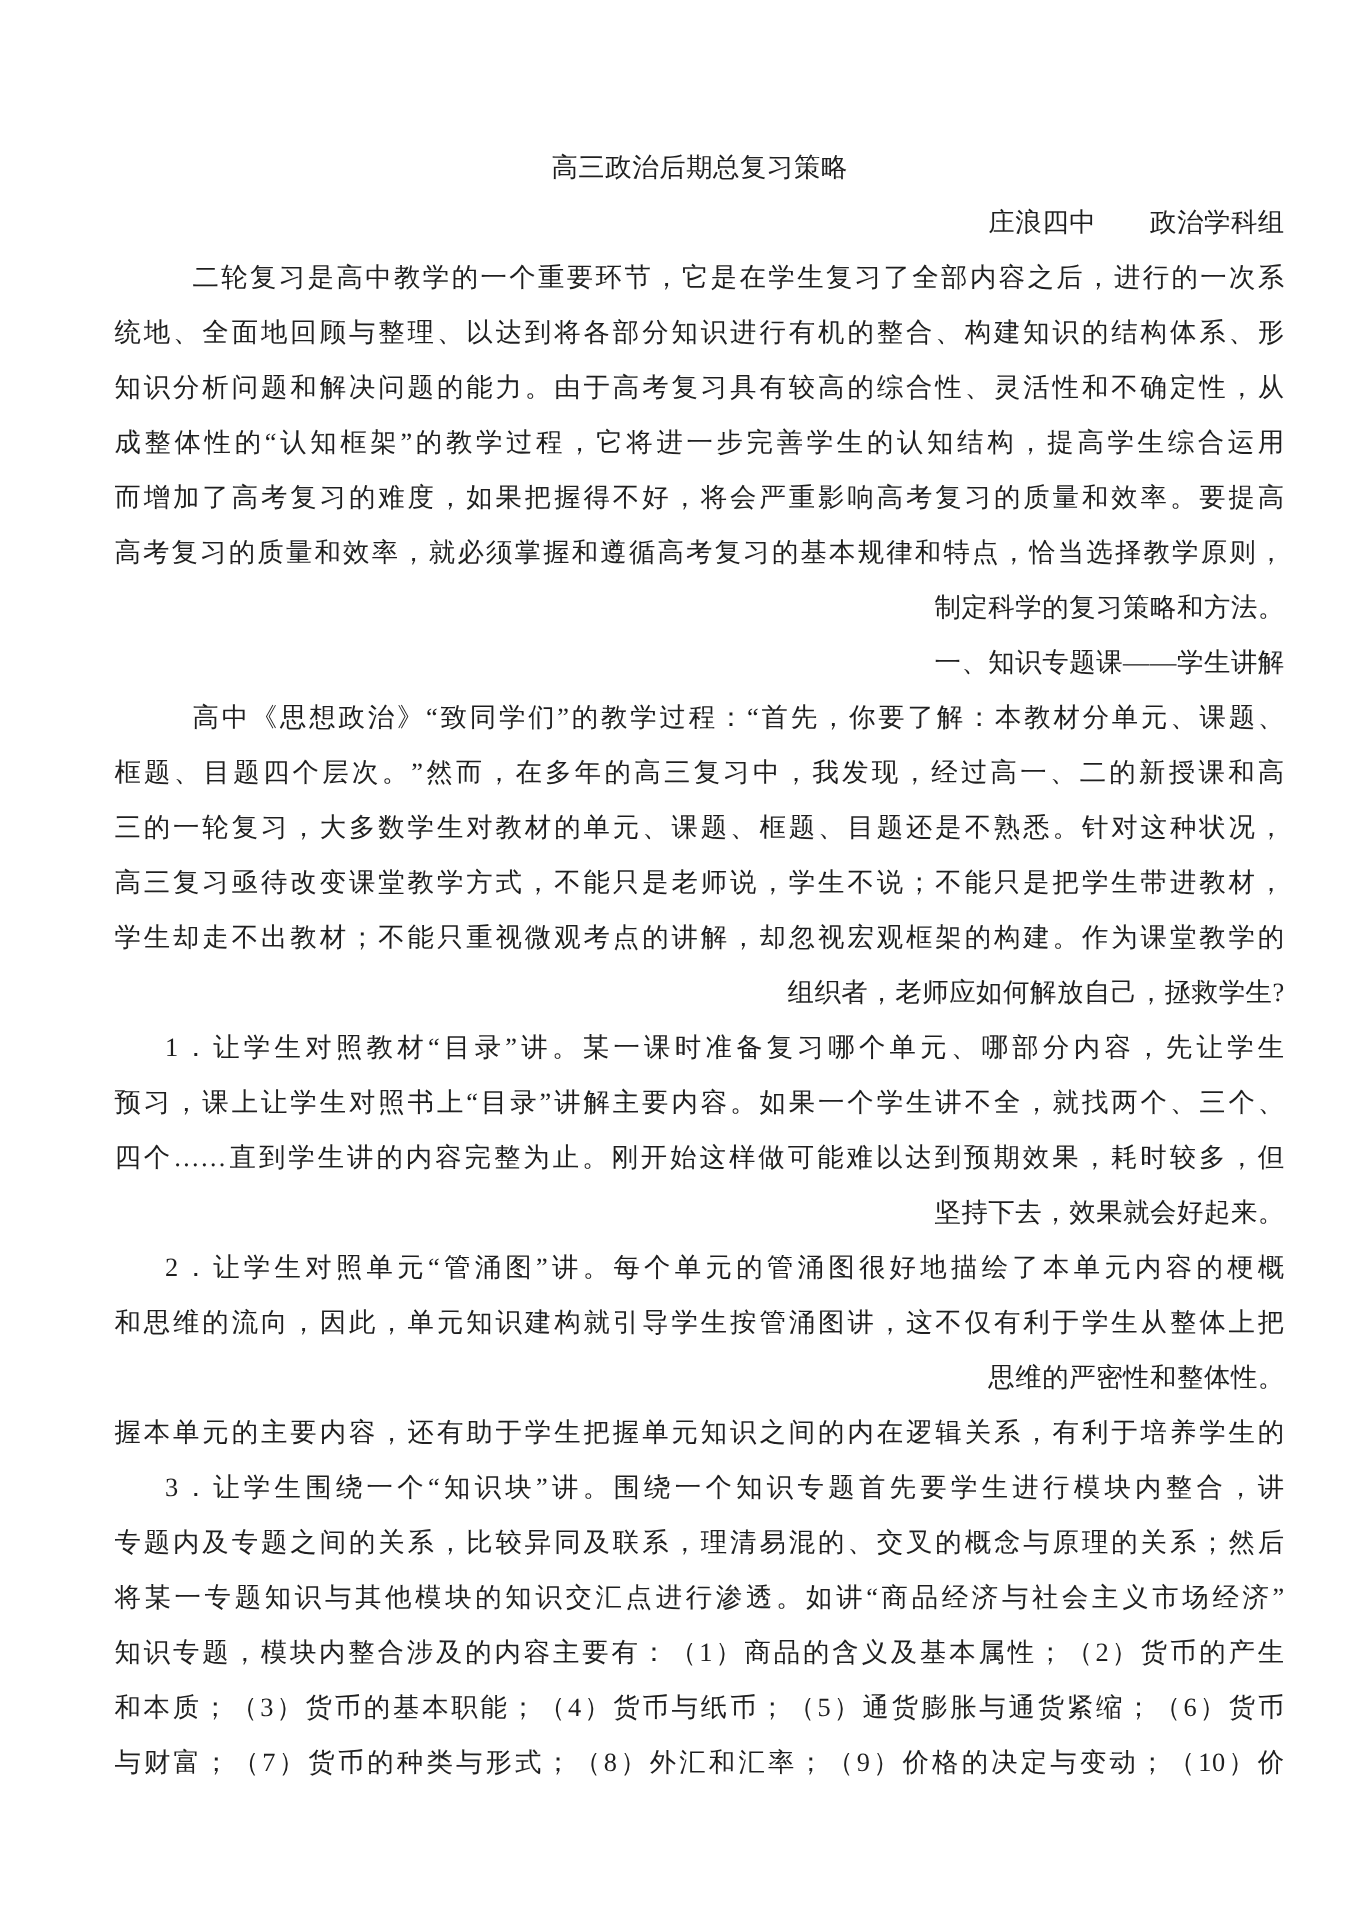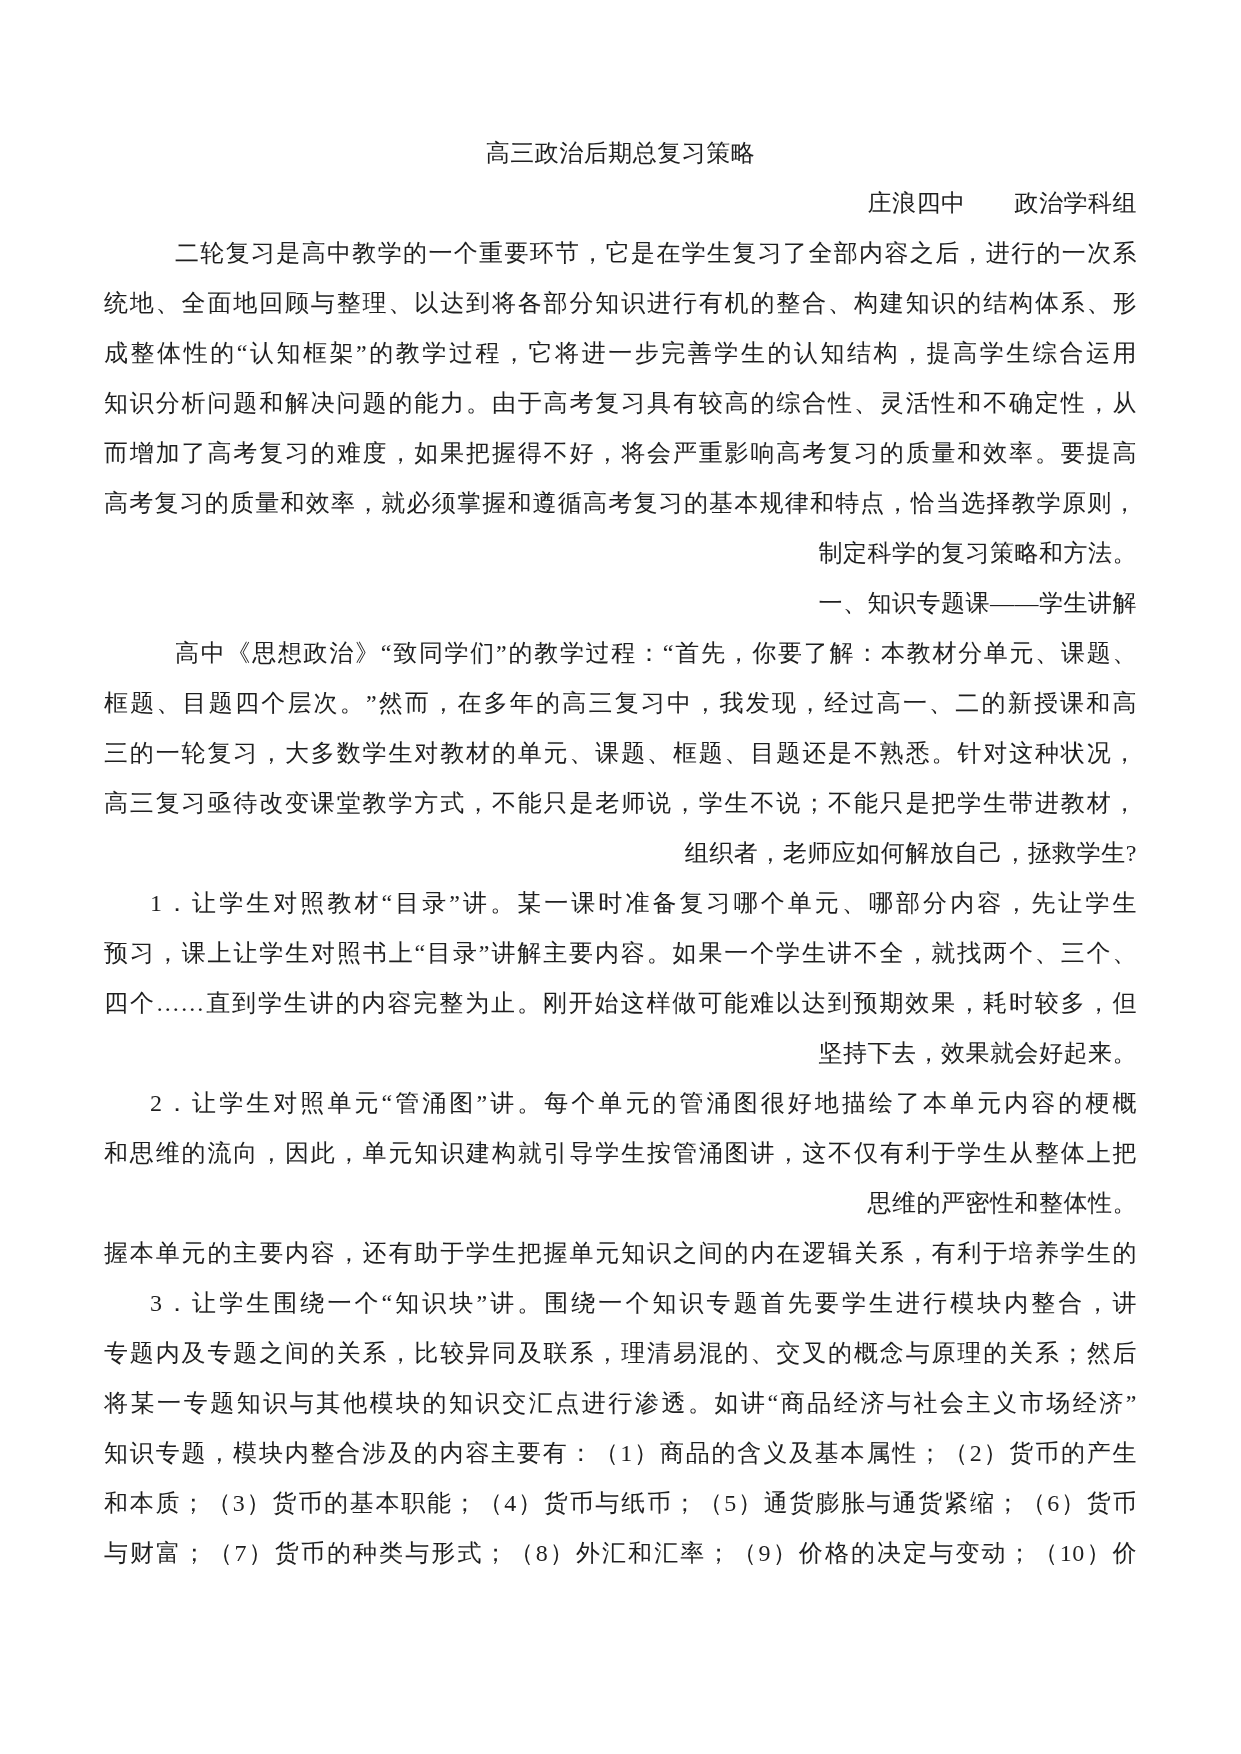--- a/index.html
+++ b/index.html
@@ -10,21 +10,21 @@
   .page {
     position: relative;
     width: 1241px;
     height: 1754px;
     background: #ffffff;
     color: #1f1f1f;
     font-family: "Liberation Serif", "DejaVu Serif", serif;
     overflow: hidden;
   }
   .content {
-    padding: 128px 104px 0 104px; 
+    padding: 128px 73px 0 104px; 
   }
   .line {
     height: 50px;
     line-height: 50px;
     font-size: 24px;
     letter-spacing: 0.5px;
   }
   .title-line {
     text-align: center;
   }
@@ -51,30 +51,31 @@
 </head>
 <body>
 
 <div class="page">
   <div class="content">
     <div class="line title-line">高三政治后期总复习策略</div>
     <div class="line byline-line">庄浪四中　　政治学科组</div>
     <div>
         <div class="line just indent-prose">二轮复习是高中教学的一个重要环节，它是在学生复习了全部内容之后，进行的一次系</div>
         <div class="line just">统地、全面地回顾与整理、以达到将各部分知识进行有机的整合、构建知识的结构体系、形</div>
+        <div class="line just">知识分析问题和解决问题的能力。由于高考复习具有较高的综合性、灵活性和不确定性，从</div>
         <div class="line just">成整体性的“认知框架”的教学过程，它将进一步完善学生的认知结构，提高学生综合运用</div>
-        <div class="line just">知识分析问题和解决问题的能力。由于高考复习具有较高的综合性、灵活性和不确定性，从</div>
         <div class="line just">而增加了高考复习的难度，如果把握得不好，将会严重影响高考复习的质量和效率。要提高</div>
         <div class="line just">高考复习的质量和效率，就必须掌握和遵循高考复习的基本规律和特点，恰当选择教学原则，</div>
         <div class="line plain">制定科学的复习策略和方法。</div>
         <div class="line heading">一、知识专题课——学生讲解</div>
         <div class="line just indent-prose">高中《思想政治》“致同学们”的教学过程：“首先，你要了解：本教材分单元、课题、</div>
         <div class="line just">框题、目题四个层次。”然而，在多年的高三复习中，我发现，经过高一、二的新授课和高</div>
         <div class="line just">三的一轮复习，大多数学生对教材的单元、课题、框题、目题还是不熟悉。针对这种状况，</div>
         <div class="line just">高三复习亟待改变课堂教学方式，不能只是老师说，学生不说；不能只是把学生带进教材，</div>
+        <div class="line just">学生却走不出教材；不能只重视微观考点的讲解，却忽视宏观框架的构建。作为课堂教学的</div>
         <div class="line plain">组织者，老师应如何解放自己，拯救学生?</div>
         <div class="line just indent-list">1．让学生对照教材“目录”讲。某一课时准备复习哪个单元、哪部分内容，先让学生</div>
         <div class="line just">预习，课上让学生对照书上“目录”讲解主要内容。如果一个学生讲不全，就找两个、三个、</div>
         <div class="line just">四个……直到学生讲的内容完整为止。刚开始这样做可能难以达到预期效果，耗时较多，但</div>
         <div class="line plain">坚持下去，效果就会好起来。</div>
         <div class="line just indent-list">2．让学生对照单元“管涌图”讲。每个单元的管涌图很好地描绘了本单元内容的梗概</div>
         <div class="line just">和思维的流向，因此，单元知识建构就引导学生按管涌图讲，这不仅有利于学生从整体上把</div>
         <div class="line plain">思维的严密性和整体性。</div>
         <div class="line just">握本单元的主要内容，还有助于学生把握单元知识之间的内在逻辑关系，有利于培养学生的</div>
         <div class="line just indent-list">3．让学生围绕一个“知识块”讲。围绕一个知识专题首先要学生进行模块内整合，讲</div>

